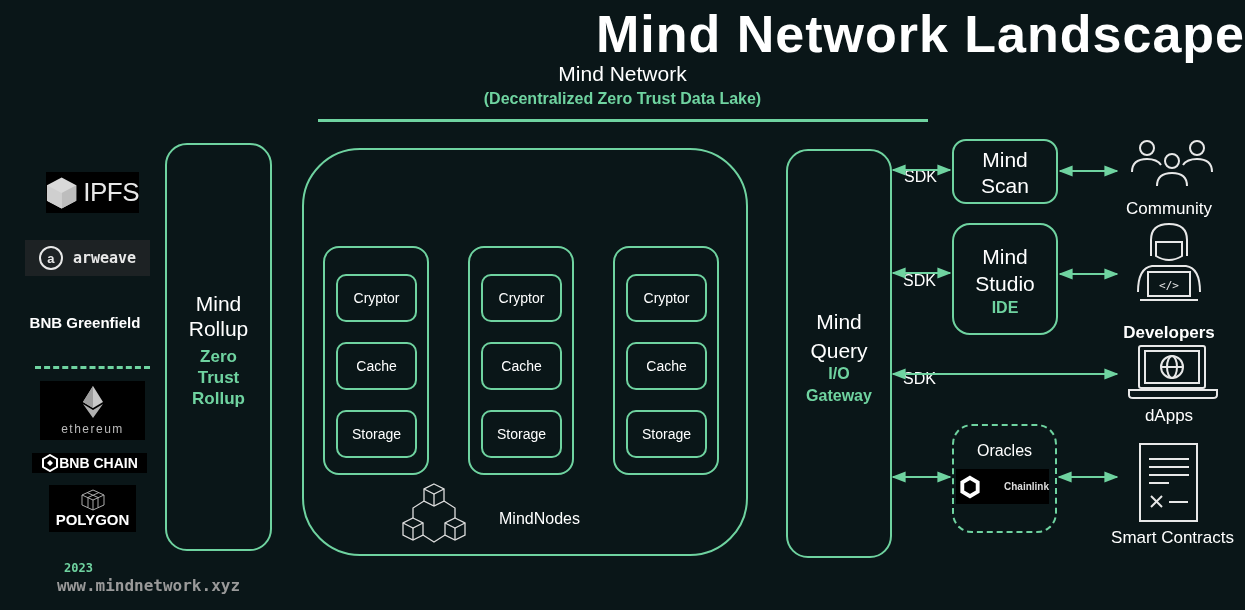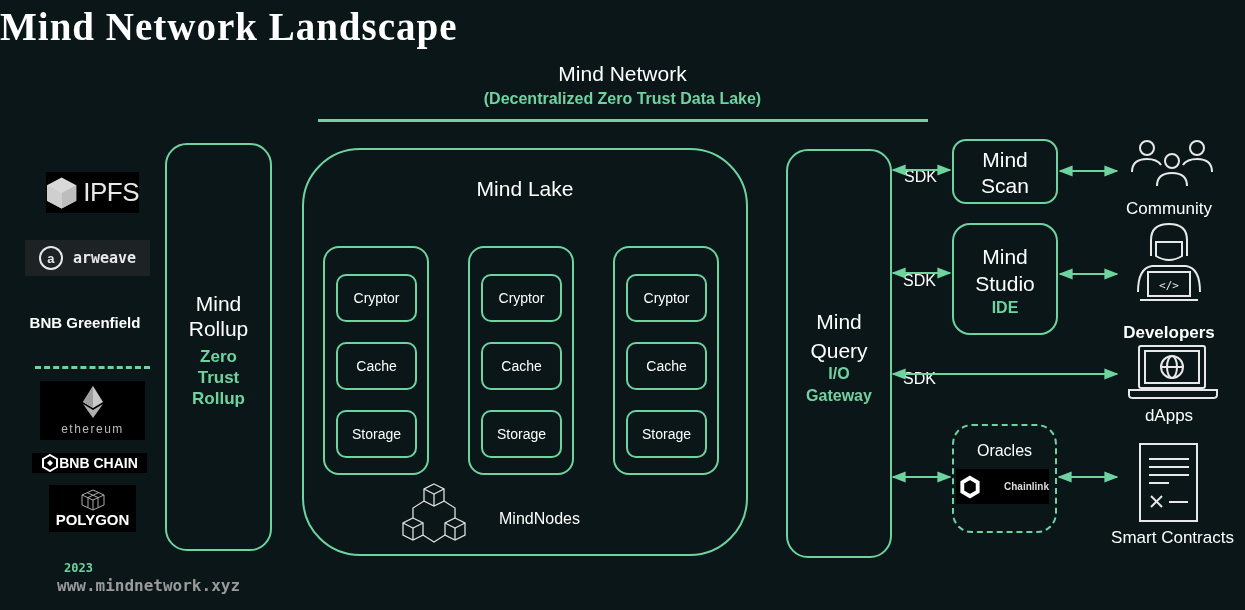--- a/index.html
+++ b/index.html
@@ -2,22 +2,22 @@
 <html><head>
 <meta charset="utf-8">
 <style>
   * { box-sizing: border-box; margin: 0; padding: 0; }
   html, body { width: 1245px; height: 610px; background: #0a1618; overflow: hidden; }
   body { position: relative; font-family: "Liberation Sans", sans-serif; color: #ffffff; }
   .abs { position: absolute; }
   .green { color: #6fd3a0; }
   .box { position: absolute; border: 2.5px solid #6fd3a0; border-radius: 22px; }
   .title {
-    left: 0; width: 1245px; top: 4px; text-align: left;
-    font-family: Liberation Serif, serif; font-weight: bold; font-size: 39px;
+    left: 0; width: 1245px; top: 4px; text-align: right;
+    font-family: Liberation Sans, sans-serif; font-weight: bold; font-size: 52px;
     letter-spacing: 1px; color: #ffffff;
   }
   .subtitle { left: 0; width: 1245px; top: 62px; text-align: center; font-size: 21px; }
   .subtitle2 { left: 0; width: 1245px; top: 90px; text-align: center; font-size: 16px; font-weight: bold; color: #6fd3a0; }
   .divider { left: 318px; top: 119px; width: 610px; height: 3px; background: #6fd3a0; }
 
   
   .logo { position: absolute; background: #000; display: flex; align-items: center; justify-content: center; color: #e8e8e8; }
   .ipfs { left: 46px; top: 172px; width: 93px; height: 41px; font-size: 26px; letter-spacing: -0.5px; gap: 6px; }
   .arweave { left: 25px; top: 240px; width: 125px; height: 36px; background: #1d2224; font-family: "DejaVu Sans Mono", monospace; font-size: 15px; font-weight: bold; gap: 10px; }
@@ -93,21 +93,20 @@
     <div>Rollup</div>
   </div>
   <div class="center-text green" style="left:0; width:100%; top:201px; font-size:17px; font-weight:bold; line-height:21px;">
     <div>Zero</div>
     <div>Trust</div>
     <div>Rollup</div>
   </div>
 </div>
 
 <div class="box" style="left:302px; top:148px; width:446px; height:408px; border-radius:58px;">
-  <div class="center-text" style="left:0; width:100%; top:27px; font-size:21px;">Mind Lake</div>
 </div>
 
 <div class="col-box" style="left:323px; top:246px; width:106px; height:229px;"></div>
 <div class="col-box" style="left:468px; top:246px; width:106px; height:229px;"></div>
 <div class="col-box" style="left:613px; top:246px; width:106px; height:229px;"></div>
 
 <div class="sub-box" style="left:336px; top:274px; width:81px; height:48px;">Cryptor</div>
 <div class="sub-box" style="left:336px; top:342px; width:81px; height:48px;">Cache</div>
 <div class="sub-box" style="left:336px; top:410px; width:81px; height:48px;">Storage</div>
 

